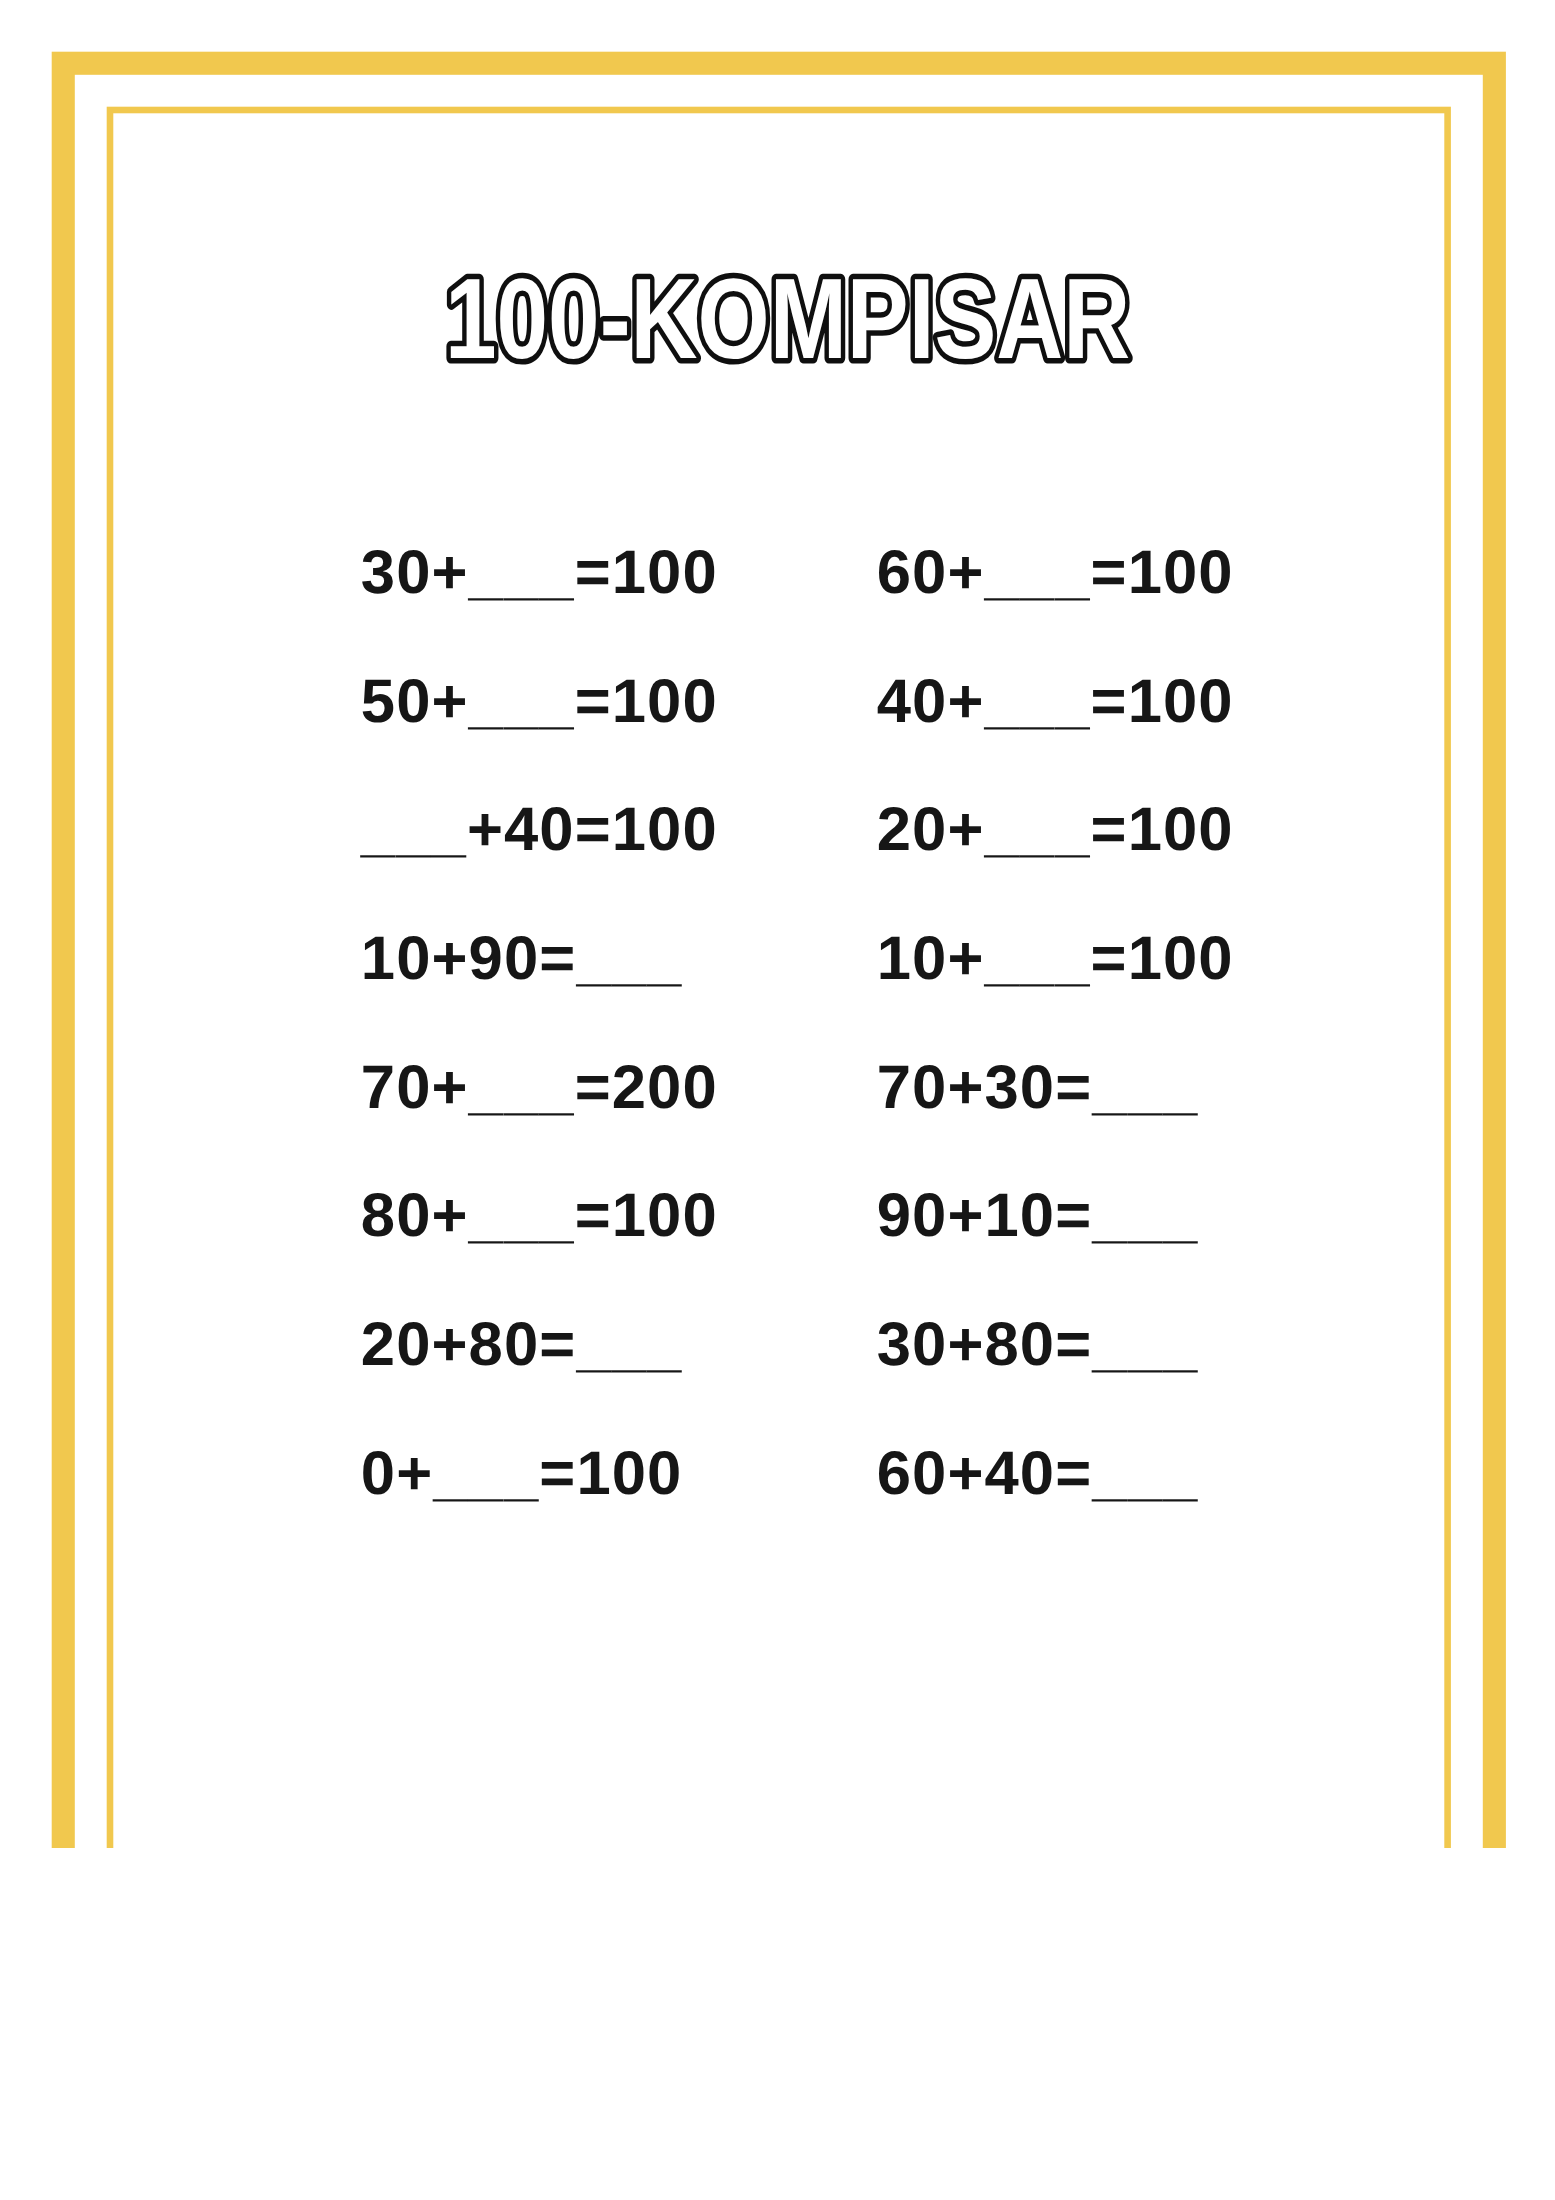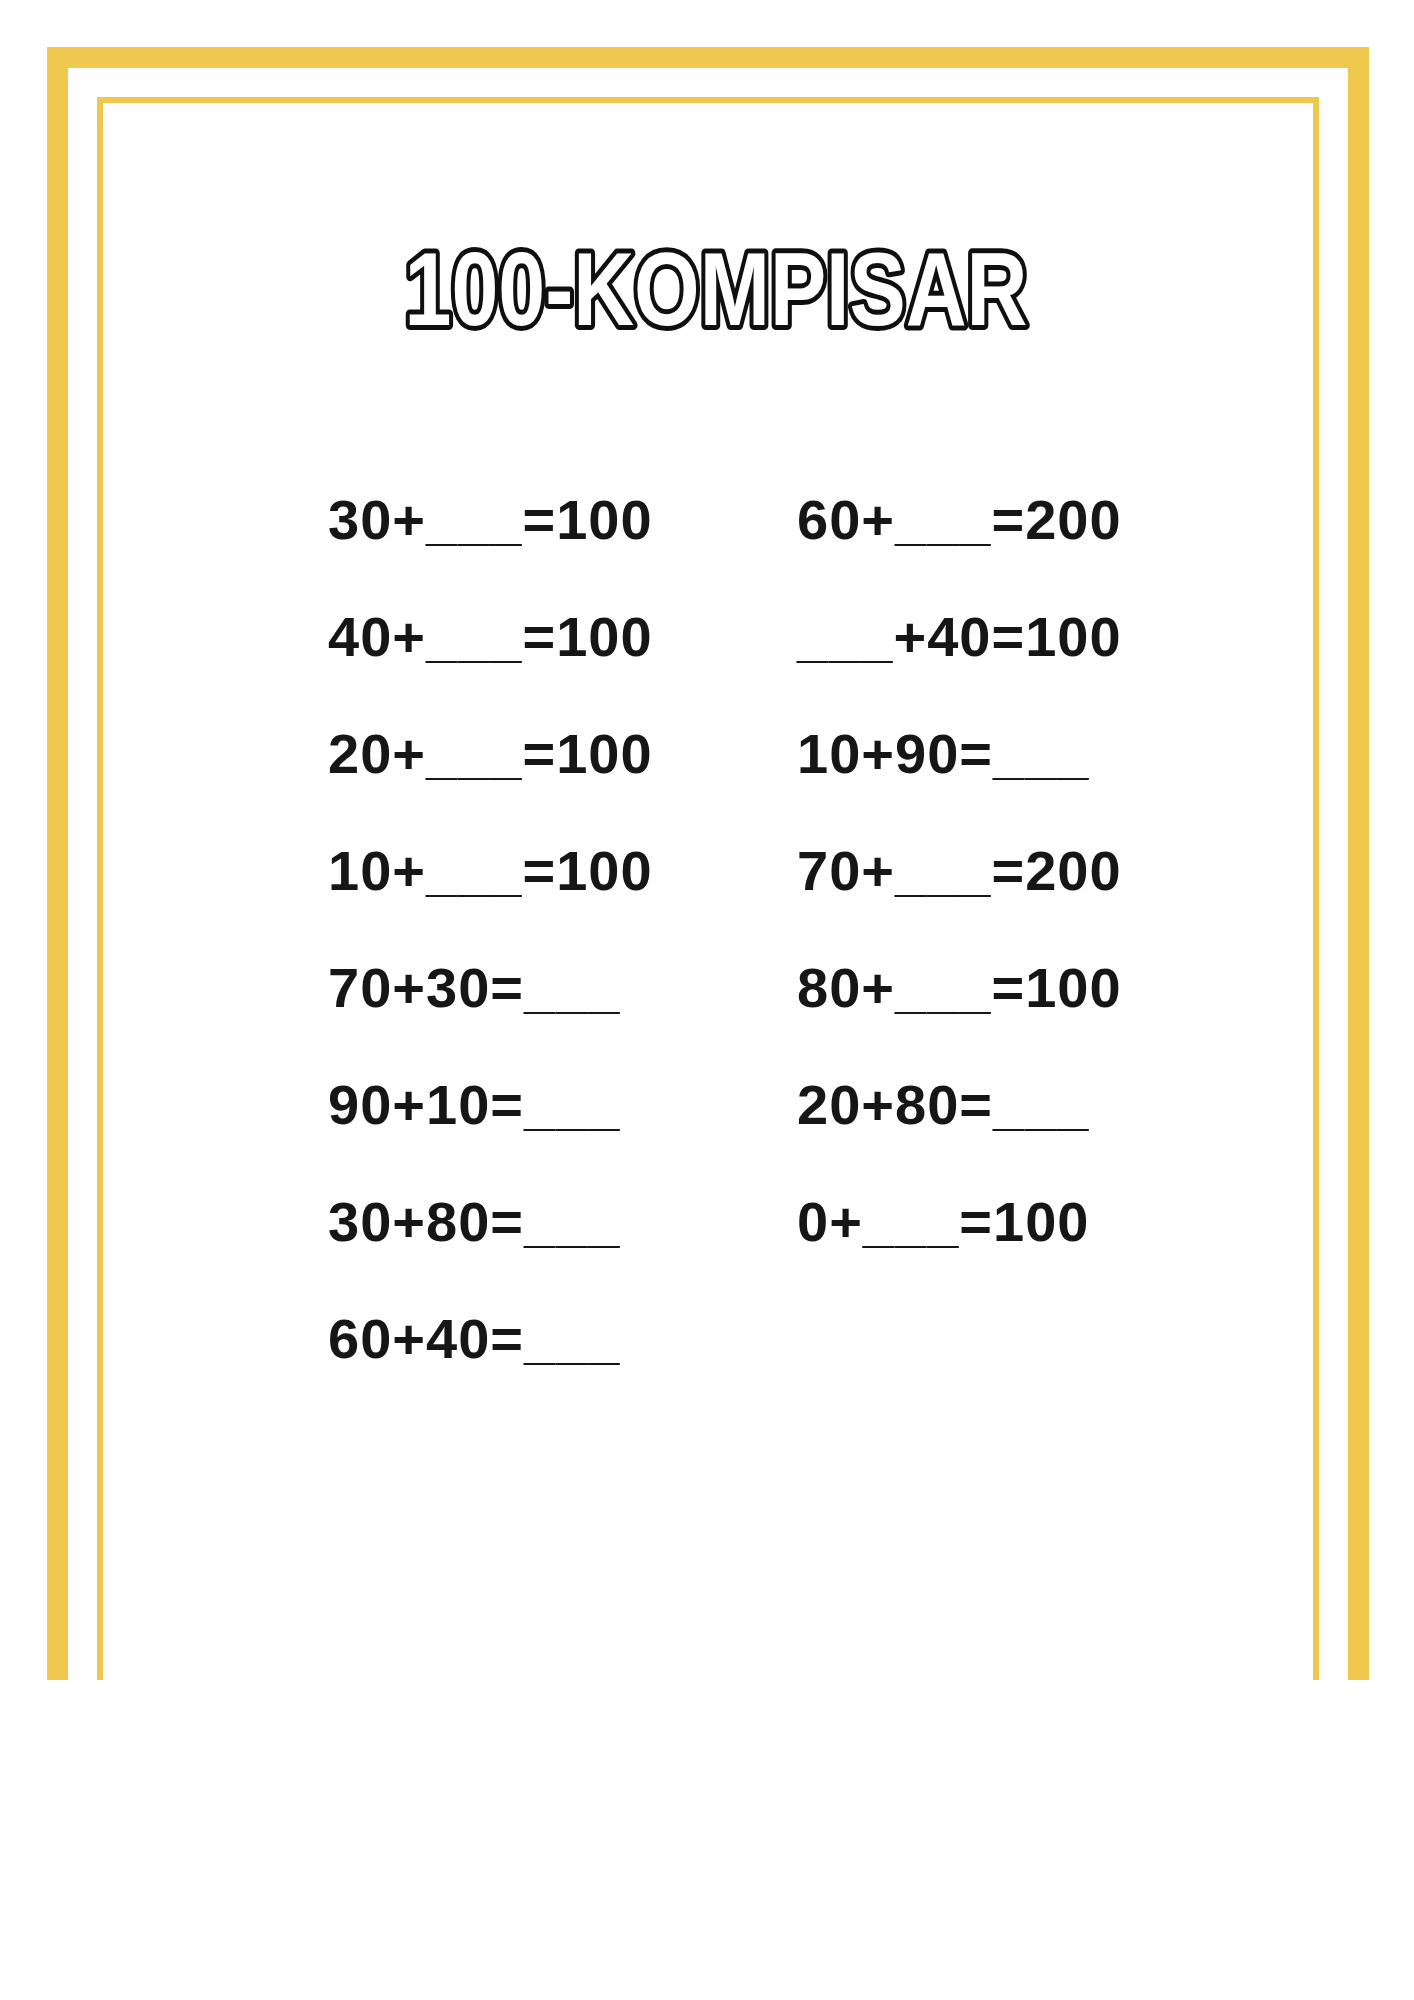--- a/index.html
+++ b/index.html
@@ -57,21 +57,22 @@
 
   <div class="outer-frame"></div>
   <div class="inner-frame"></div>
 
   <svg class="title-svg" viewBox="0 0 1414 380">
     <text class="title-text" x="716" y="325" text-anchor="middle" font-size="104" textLength="623" lengthAdjust="spacingAndGlyphs" fill="#FFFFFF" stroke="#0F0F0F" stroke-width="10" stroke-linejoin="round" paint-order="stroke">100-KOMPISAR</text>
   </svg>
 
   <div class="problems">
     <div class="problem">30+___=100</div>
-    <div class="problem">60+___=200</div>
+    <div class="problem">60+___=100</div>
+    <div class="problem">50+___=100</div>
     <div class="problem">40+___=100</div>
     <div class="problem">___+40=100</div>
     <div class="problem">20+___=100</div>
     <div class="problem">10+90=___</div>
     <div class="problem">10+___=100</div>
     <div class="problem">70+___=200</div>
     <div class="problem">70+30=___</div>
     <div class="problem">80+___=100</div>
     <div class="problem">90+10=___</div>
     <div class="problem">20+80=___</div>

